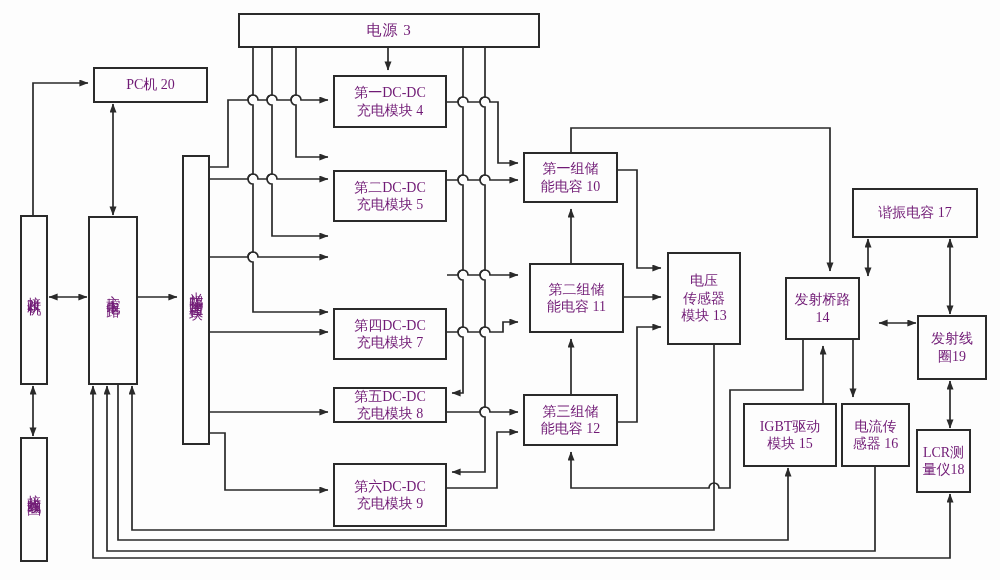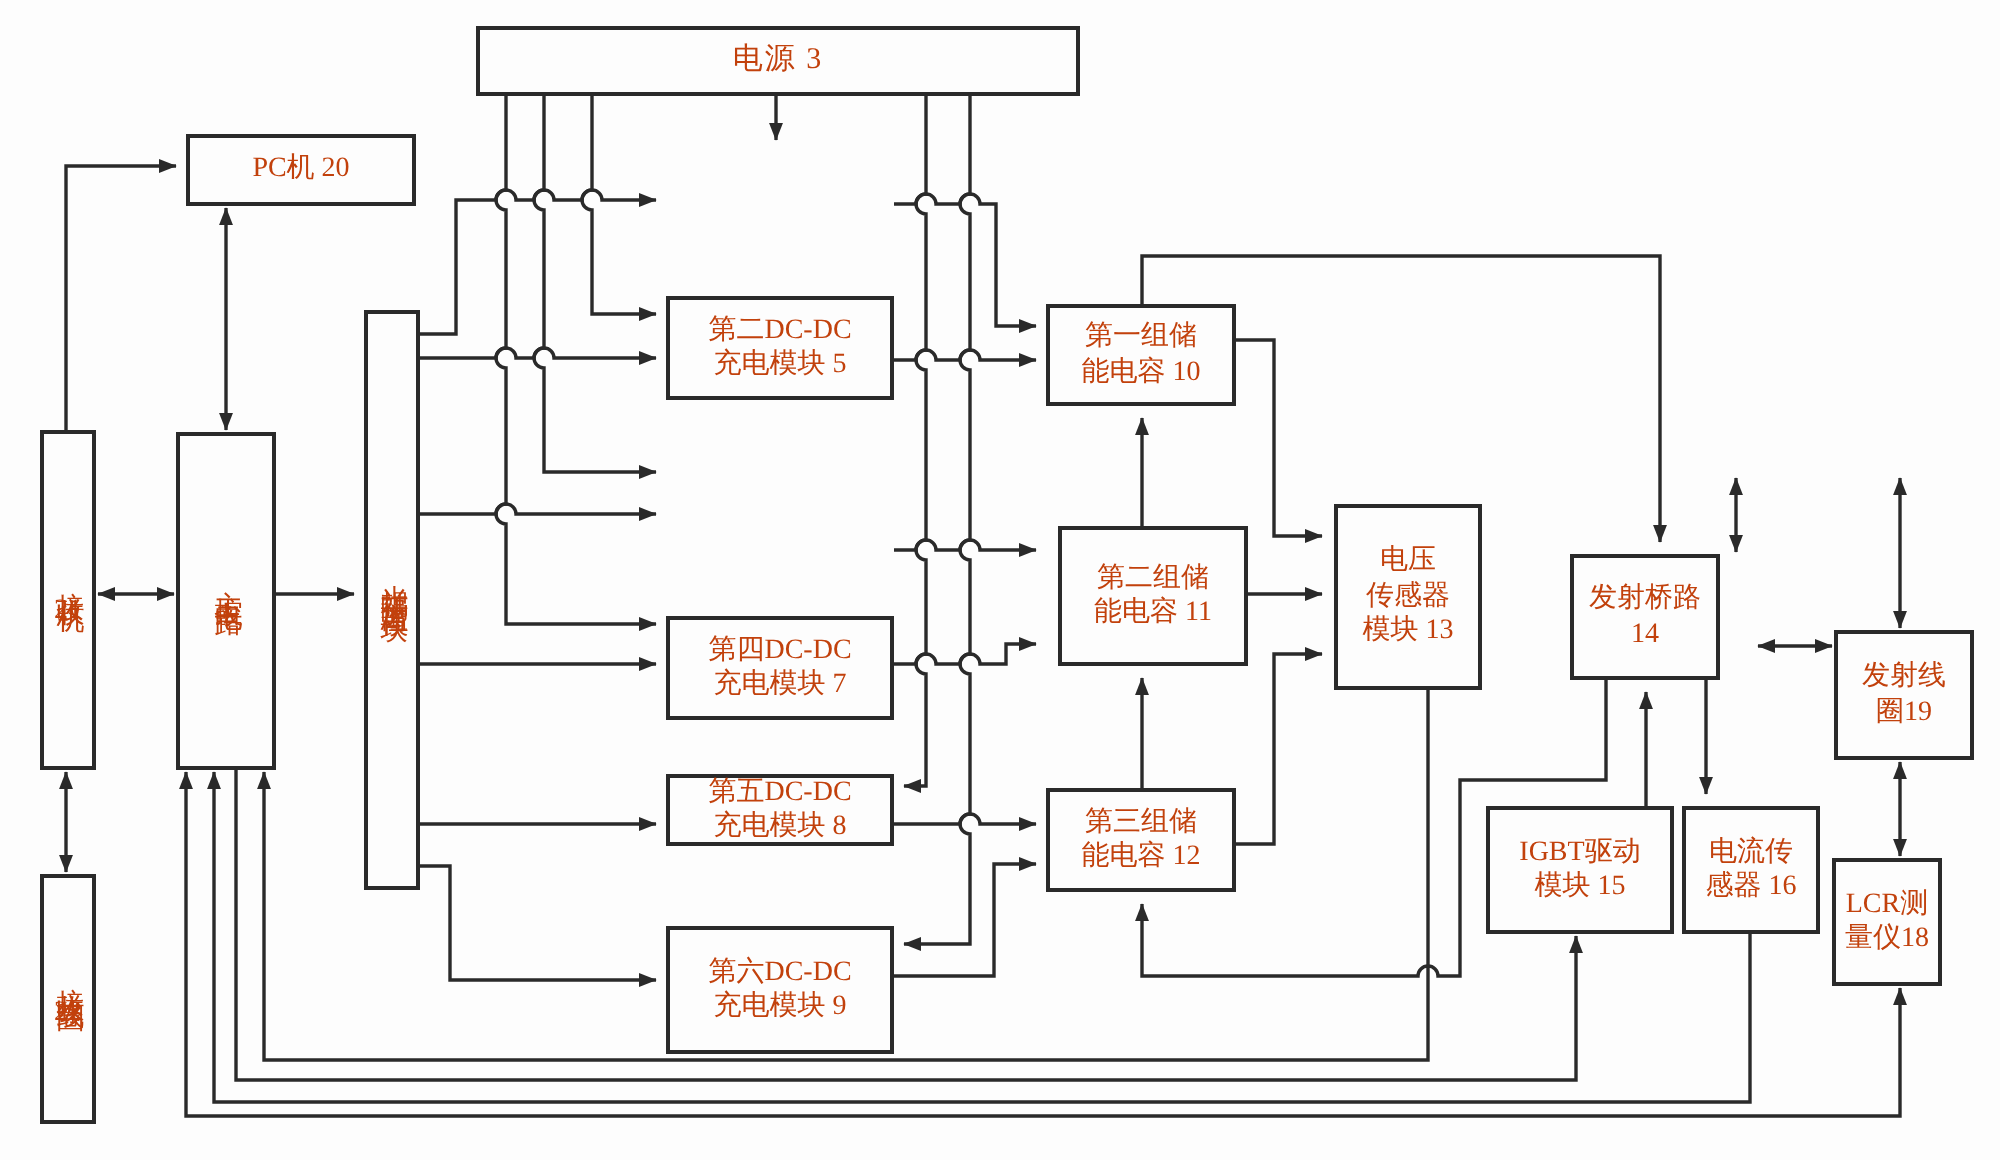--- a/index.html
+++ b/index.html
@@ -1,17 +1,17 @@
 <!DOCTYPE html>
 <html><head>
 <meta charset="utf-8">
 <style>
   html,body{margin:0;padding:0;background:#ffffff;}
   #stage{position:relative;width:1000px;height:580px;background:#fdfdfd;overflow:hidden;
-         font-family:"Liberation Serif","DejaVu Serif",serif;color:#c2410c;}
+         font-family:"Liberation Serif","DejaVu Serif",serif;color:#701a75;}
   #wires{position:absolute;left:0;top:0;width:1000px;height:580px;z-index:1;}
   .box{position:absolute;z-index:2;background:#fdfdfd;border:2px solid #2a2a2a;
        box-sizing:border-box;display:flex;flex-direction:column;align-items:center;
        justify-content:center;text-align:center;line-height:1.25;}
   .hbox{font-size:14px;}
   .big{font-size:15px;letter-spacing:1px;}
   .vbox{font-size:14px;}
   .vtext{writing-mode:vertical-rl;text-orientation:upright;letter-spacing:3px;}
   .vnum{display:block;margin-top:3px;}
   .ln{white-space:nowrap;}
@@ -110,21 +110,25 @@
   <div class="box vbox" style="left:88px;top:216px;width:50px;height:169px">
     <span class="vtext">主控电路</span>
     <span class="vnum">1</span>
   </div>
 
   <div class="box vbox" style="left:182px;top:155px;width:28px;height:290px">
     <span class="vtext">光耦隔离模块</span>
     <span class="vnum">2</span>
   </div>
 
-  <div class="box hbox" style="left:333px;top:148px;width:114px;height:52px">
+  <div class="box hbox" style="left:333px;top:75px;width:114px;height:53px">
+    <div class="ln">第一DC-DC</div>
+    <div class="ln">充电模块 4</div>
+  </div>
+  <div class="box hbox" style="left:333px;top:170px;width:114px;height:52px">
     <div class="ln">第二DC-DC</div>
     <div class="ln">充电模块 5</div>
   </div>
   <div class="box hbox" style="left:333px;top:308px;width:114px;height:52px">
     <div class="ln">第四DC-DC</div>
     <div class="ln">充电模块 7</div>
   </div>
   <div class="box hbox" style="left:333px;top:387px;width:114px;height:36px">
     <div class="ln">第五DC-DC</div>
     <div class="ln">充电模块 8</div>
@@ -161,20 +165,23 @@
   <div class="box hbox" style="left:743px;top:403px;width:94px;height:64px">
     <div class="ln">IGBT驱动</div>
     <div class="ln">模块 15</div>
   </div>
 
   <div class="box hbox" style="left:841px;top:403px;width:69px;height:64px">
     <div class="ln">电流传</div>
     <div class="ln">感器 16</div>
   </div>
 
+  <div class="box hbox" style="left:852px;top:188px;width:126px;height:50px">
+    <span class="ln">谐振电容 17</span>
+  </div>
 
   <div class="box hbox" style="left:917px;top:315px;width:70px;height:65px">
     <div class="ln">发射线</div>
     <div class="ln">圈19</div>
   </div>
 
   <div class="box hbox" style="left:916px;top:429px;width:55px;height:64px">
     <div class="ln">LCR测</div>
     <div class="ln">量仪18</div>
   </div>

